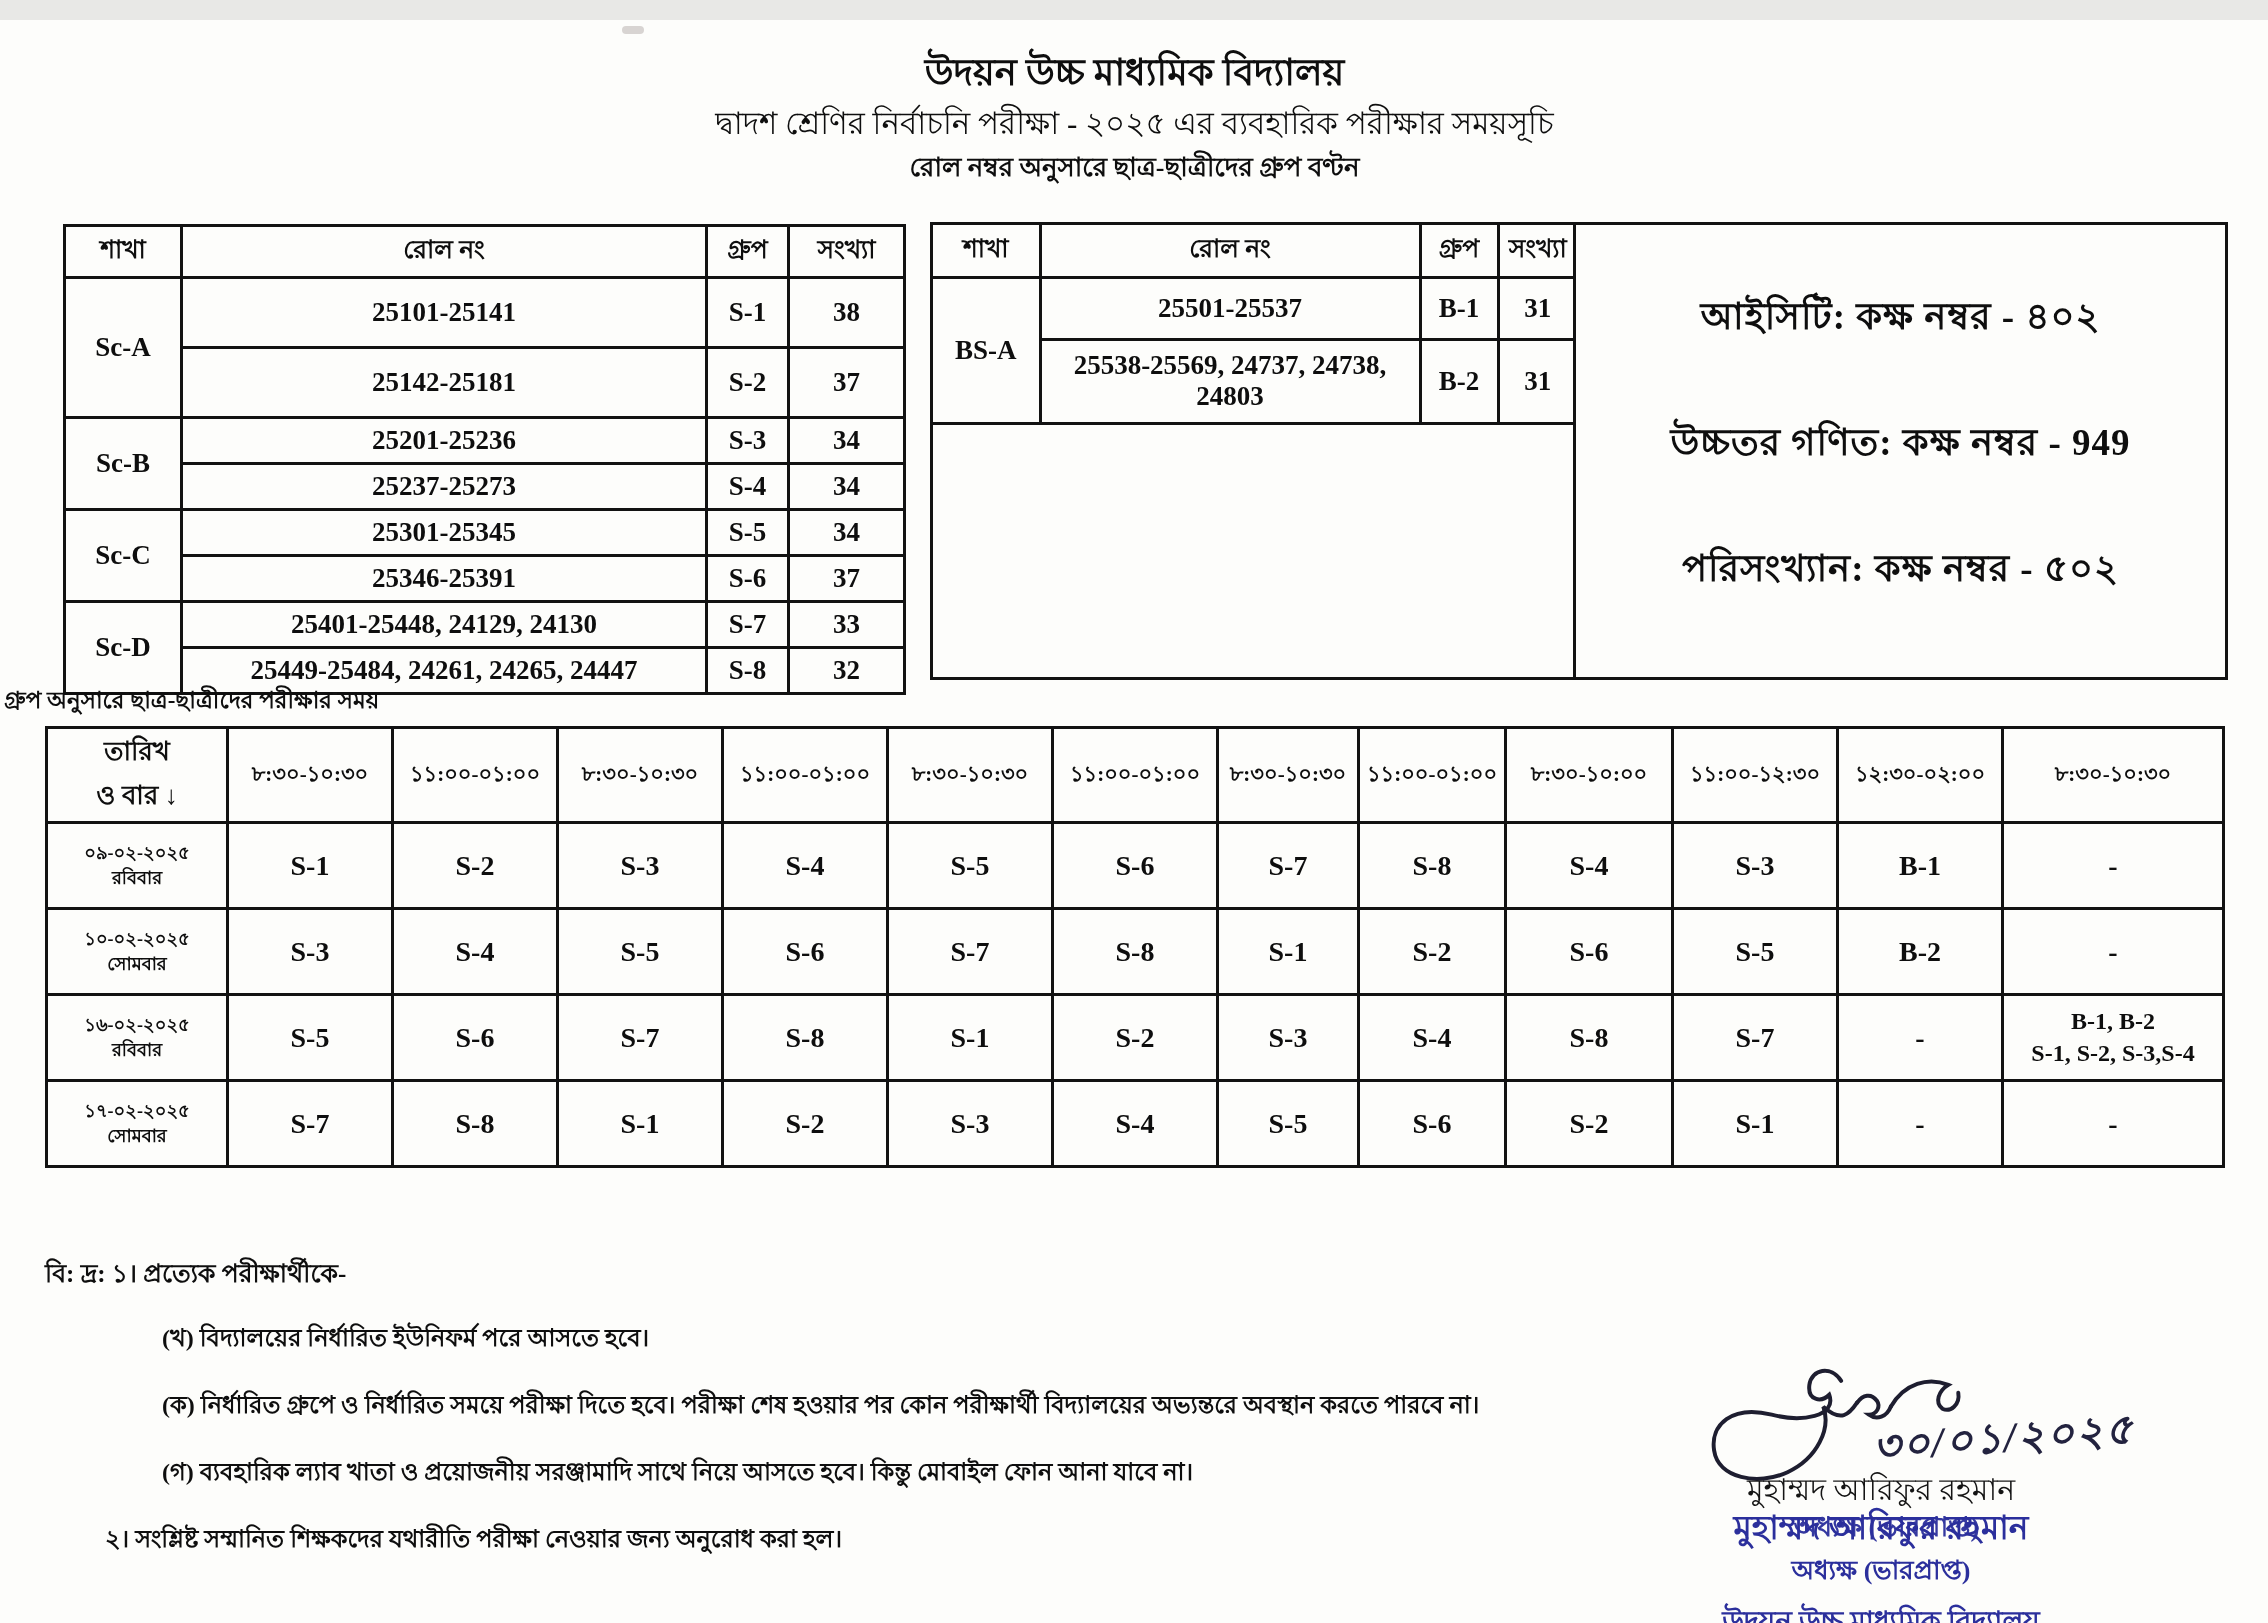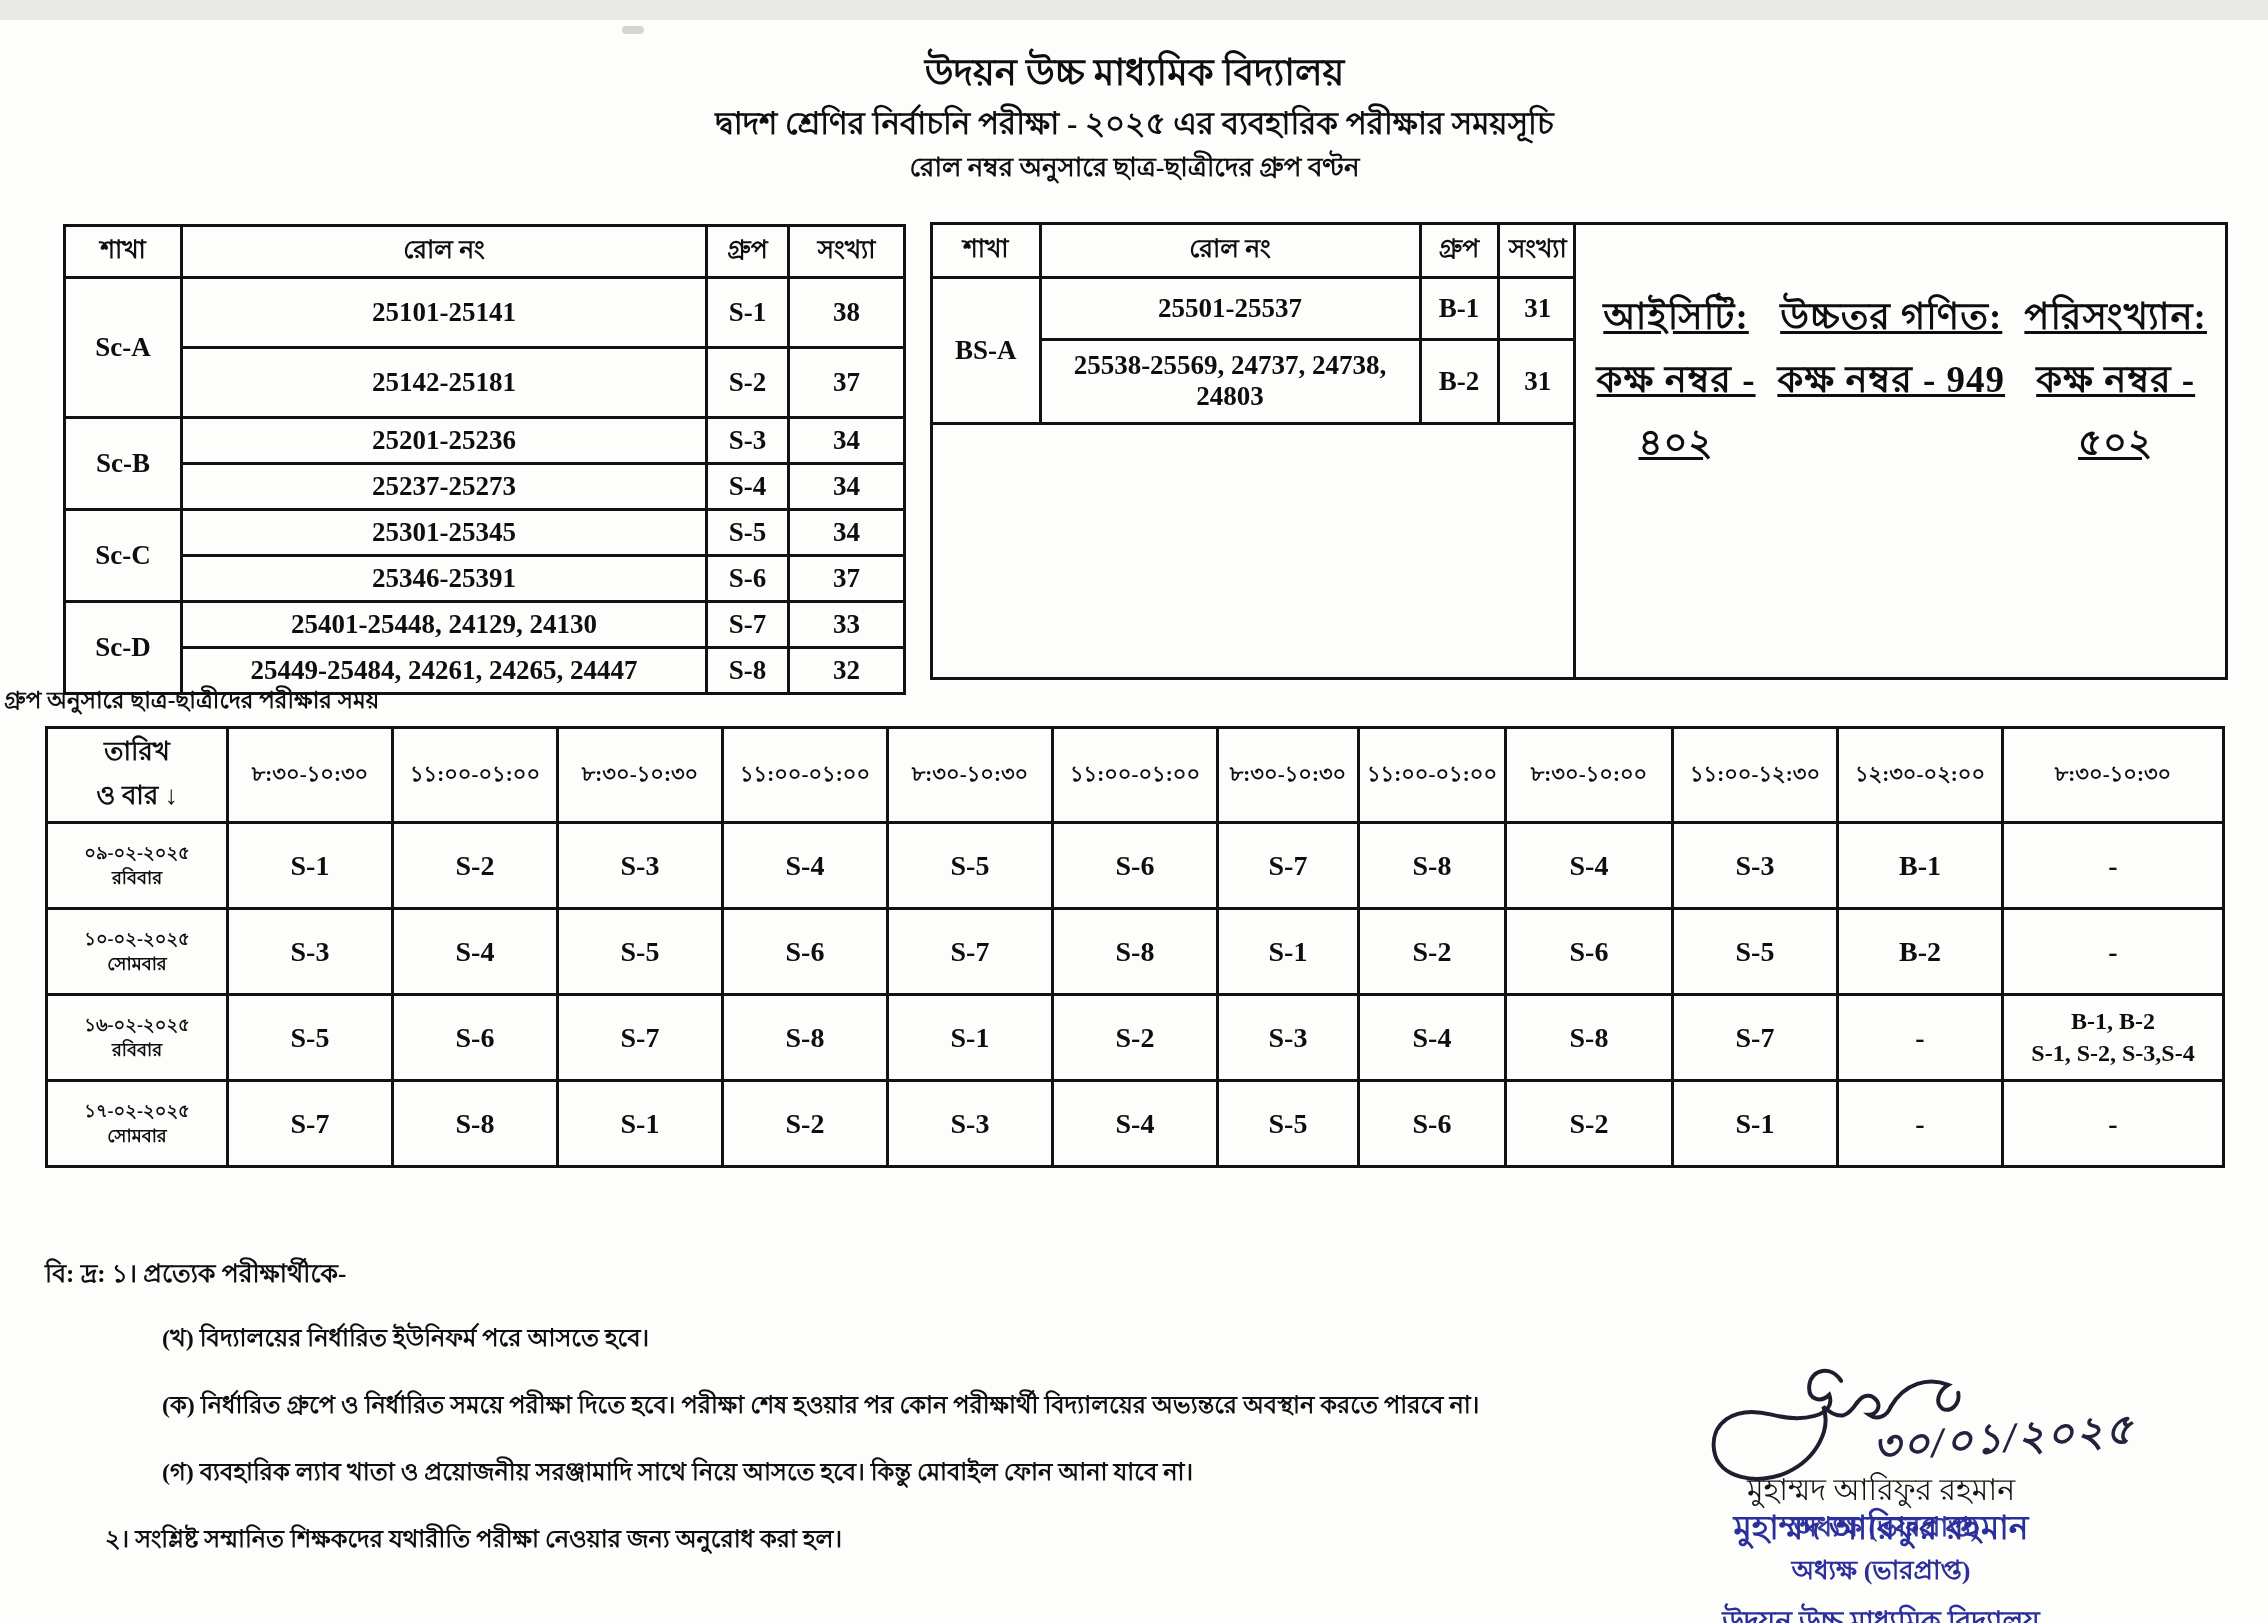--- a/index.html
+++ b/index.html
@@ -7,21 +7,21 @@
   .page {
     position:relative; width:2269px; height:1624px;
     background:#fdfdfb; overflow:hidden;
     font-family:"Liberation Serif","DejaVu Serif",serif;
     color:#0e0e0e;
     margin-top:20px;
   }
   
   .titles { position:absolute; top:26px; left:0; width:100%; text-align:center; }
   .t1 { font-size:37px; font-weight:bold; line-height:1.45; }
-  .t2 { font-size:31px; font-weight:bold; line-height:1.55; }
+  .t2 { font-size:31px; font-weight:normal; line-height:1.55; }
   .t3 { font-size:26px; font-weight:bold; line-height:1.5; }
 
   
   table { border-collapse:collapse; table-layout:fixed; }
   td,th { border:3px solid #121212; text-align:center; vertical-align:middle; padding:2px 4px; }
   .roll-table th { font-size:25px; font-weight:bold; }
   .roll-table td { font-size:27px; font-weight:bold; }
 
   .left-roll { position:absolute; left:63px; top:204px; width:841px; }
   .left-roll tr.hdr  { height:52px; }
@@ -35,21 +35,21 @@
   .right-box-left { width:643px; border-right:3px solid #121212; }
   .bs-table { width:100%; }
   .bs-table tr.hdr { height:52px; }
   .bs-table tr.r1  { height:62px; }
   .bs-table tr.r2  { height:84px; }
   .bs-table td, .bs-table th { border-width:3px; }
   .bs-table tr td:first-child, .bs-table tr th:first-child { border-left:none; }
   .bs-table tr td:last-child,  .bs-table tr th:last-child  { border-right:none; }
   .bs-table tr.hdr th { border-top:none; }
   .right-empty { height:auto; }
-  .right-box-right { flex:1; display:flex; justify-content:flex-start; padding-top:62px;text-decoration:underline; }
+  .right-box-right { flex:1; display:flex; flex-direction:column; justify-content:flex-start; padding-top:62px; }
   .room-line { font-size:37px; font-weight:bold; text-align:center; margin-bottom:63px; letter-spacing:1px; }
 
   
   .schedule-title { position:absolute; top:662px; left:4px; width:100%; font-size:23px; font-weight:bold; }
   .schedule-table { position:absolute; left:45px; top:706px; width:2179px; }
   .schedule-table th.subj { font-size:26px; font-weight:bold; height:78px; }
   .schedule-table th.time { font-size:21px; font-weight:bold; height:90px; }
   .schedule-table th.corner { font-size:26px; font-weight:bold; white-space:pre-line; }
   .schedule-table td { font-size:28px; font-weight:bold; height:86px; white-space:pre-line; }
   .schedule-table th.datecell { font-size:18px; font-weight:bold; line-height:1.35; }

